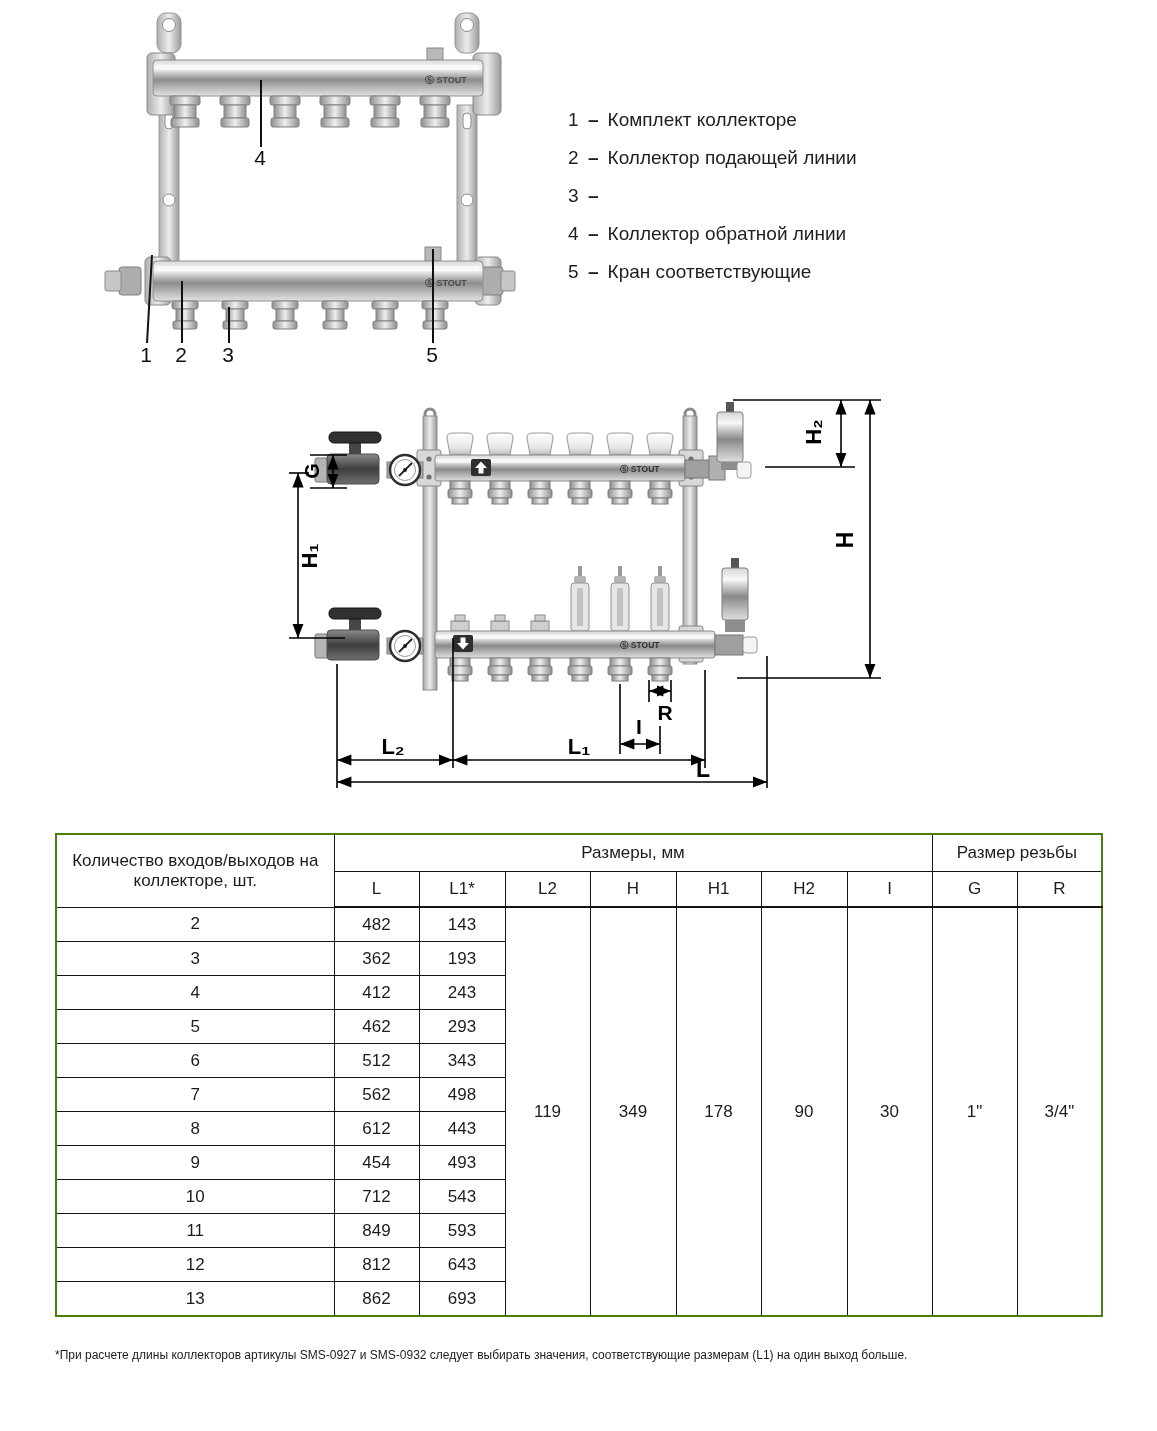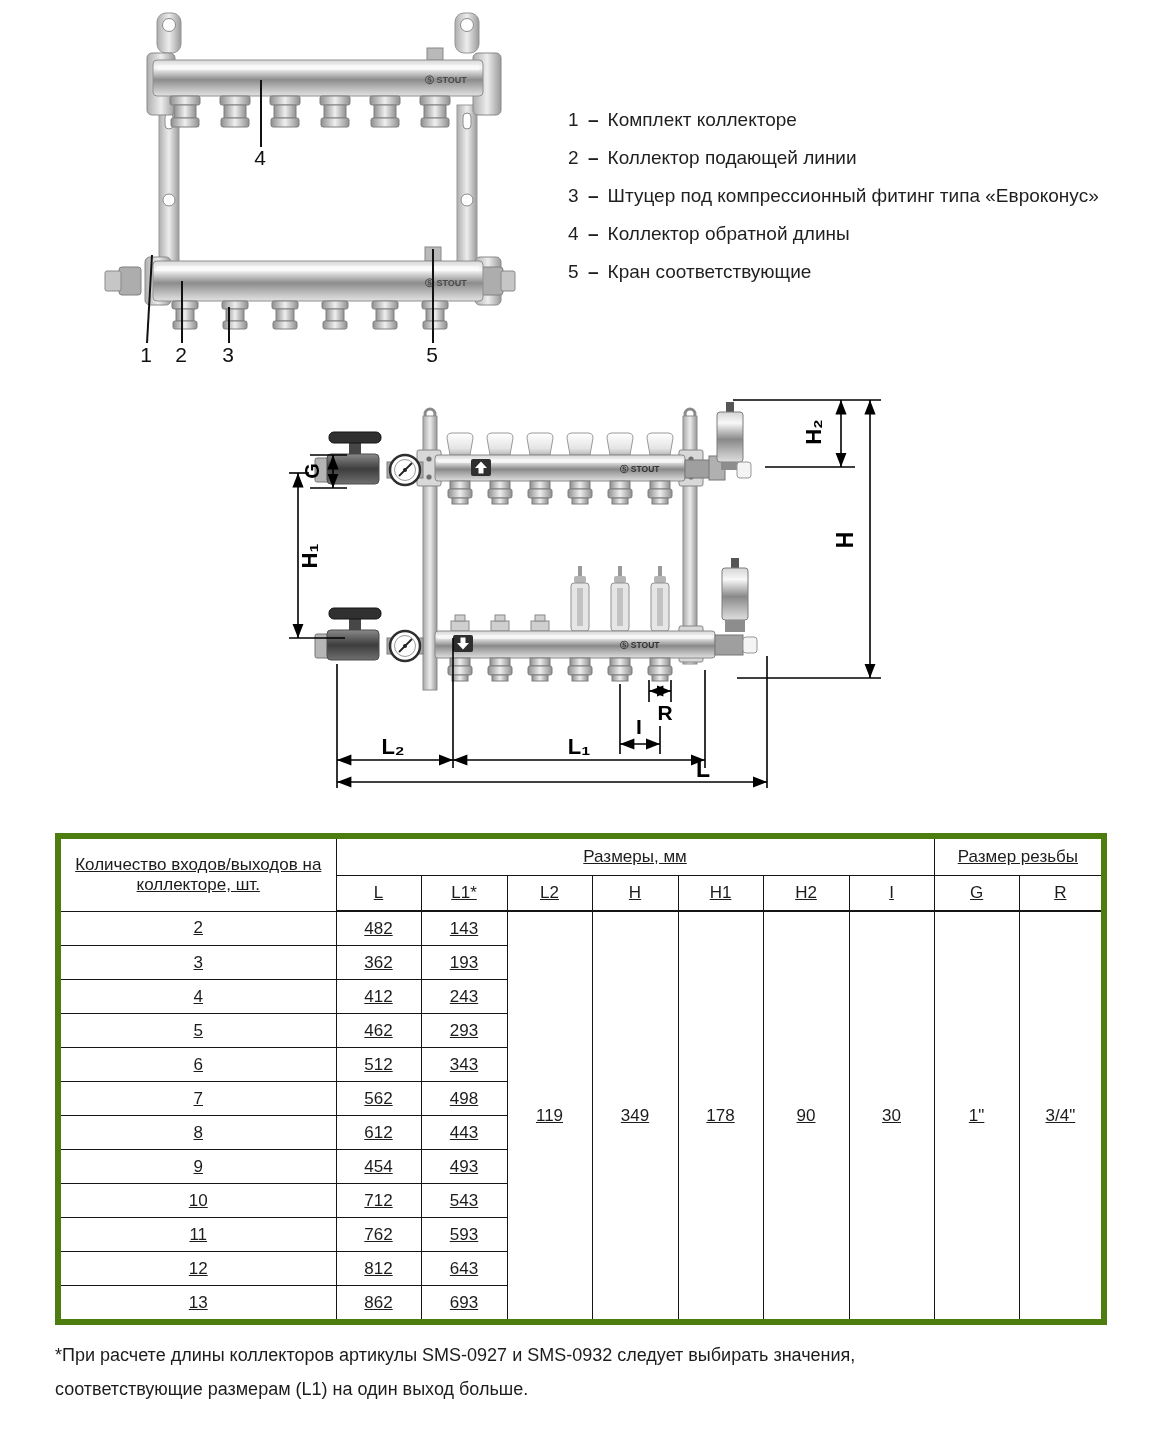--- a/index.html
+++ b/index.html
@@ -15,27 +15,27 @@
   .legend-row{display:flex;align-items:center;height:38px;font-size:19px;color:#1f1f1f;}
   .legend-row .num{min-width:14px;text-align:left;}
   .legend-row .sep{margin:0 9px 0 6px;font-weight:bold;}
 
   
   .dim-table-wrap{left:55px;top:833px;}
   table{border-collapse:collapse;table-layout:fixed;width:1046px;height:476px;
         font-size:17px;color:#1c1c1c;}
   th,td{border:1px solid #151515;text-align:center;vertical-align:middle;
         font-weight:normal;padding:0 2px;}
-  table{border:6px solid #4d7c0f;text-decoration:underline;}
+  table{border:2px solid #4d7c0f;}
   thead tr.sub th{border-bottom:2px solid #151515;height:34px;}
   thead tr.grp th{height:36px;}
   tbody td{height:33px;}
 
   
-  .footnote{left:55px;top:1338px;width:902px;font-size:18px;line-height:34px;color:#1c1c1c;}
+  .footnote{left:55px;top:1338px;width:902px;font-size:12px;line-height:34px;color:#1c1c1c;}
 
   svg text{font-family:"Liberation Sans","DejaVu Sans",sans-serif;}
 </style>
 </head>
 <body>
 
 <svg class="abs" style="left:95px;top:5px;" width="460" height="365" viewBox="0 0 460 365">
   <defs>
     <linearGradient id="p-bar" x1="0" y1="0" x2="0" y2="1">
       <stop offset="0" stop-color="#d8d8d8"></stop>
@@ -180,26 +180,25 @@
     <span>Комплект коллекторе</span>
   </div>
   <div class="legend-row">
     <span class="num">2</span>
     <span class="sep">–</span>
     <span>Коллектор подающей линии</span>
   </div>
   <div class="legend-row">
     <span class="num">3</span>
     <span class="sep">–</span>
-    <span>Штуцер под компрессионный фитинг типа «Евроконус»</span>
   </div>
   <div class="legend-row">
     <span class="num">4</span>
     <span class="sep">–</span>
-    <span>Коллектор обратной длины</span>
+    <span>Коллектор обратной линии</span>
   </div>
   <div class="legend-row">
     <span class="num">5</span>
     <span class="sep">–</span>
     <span>Кран соответствующие</span>
   </div>
 </div>
 
 <svg class="abs" style="left:285px;top:388px;" width="600" height="430" viewBox="0 0 600 430">
   <defs>
@@ -541,21 +540,21 @@
       <td>454</td>
       <td>493</td>
     </tr>
     <tr>
       <td>10</td>
       <td>712</td>
       <td>543</td>
     </tr>
     <tr>
       <td>11</td>
-      <td>762</td>
+      <td>849</td>
       <td>593</td>
     </tr>
     <tr>
       <td>12</td>
       <td>812</td>
       <td>643</td>
     </tr>
     <tr>
       <td>13</td>
       <td>862</td>

